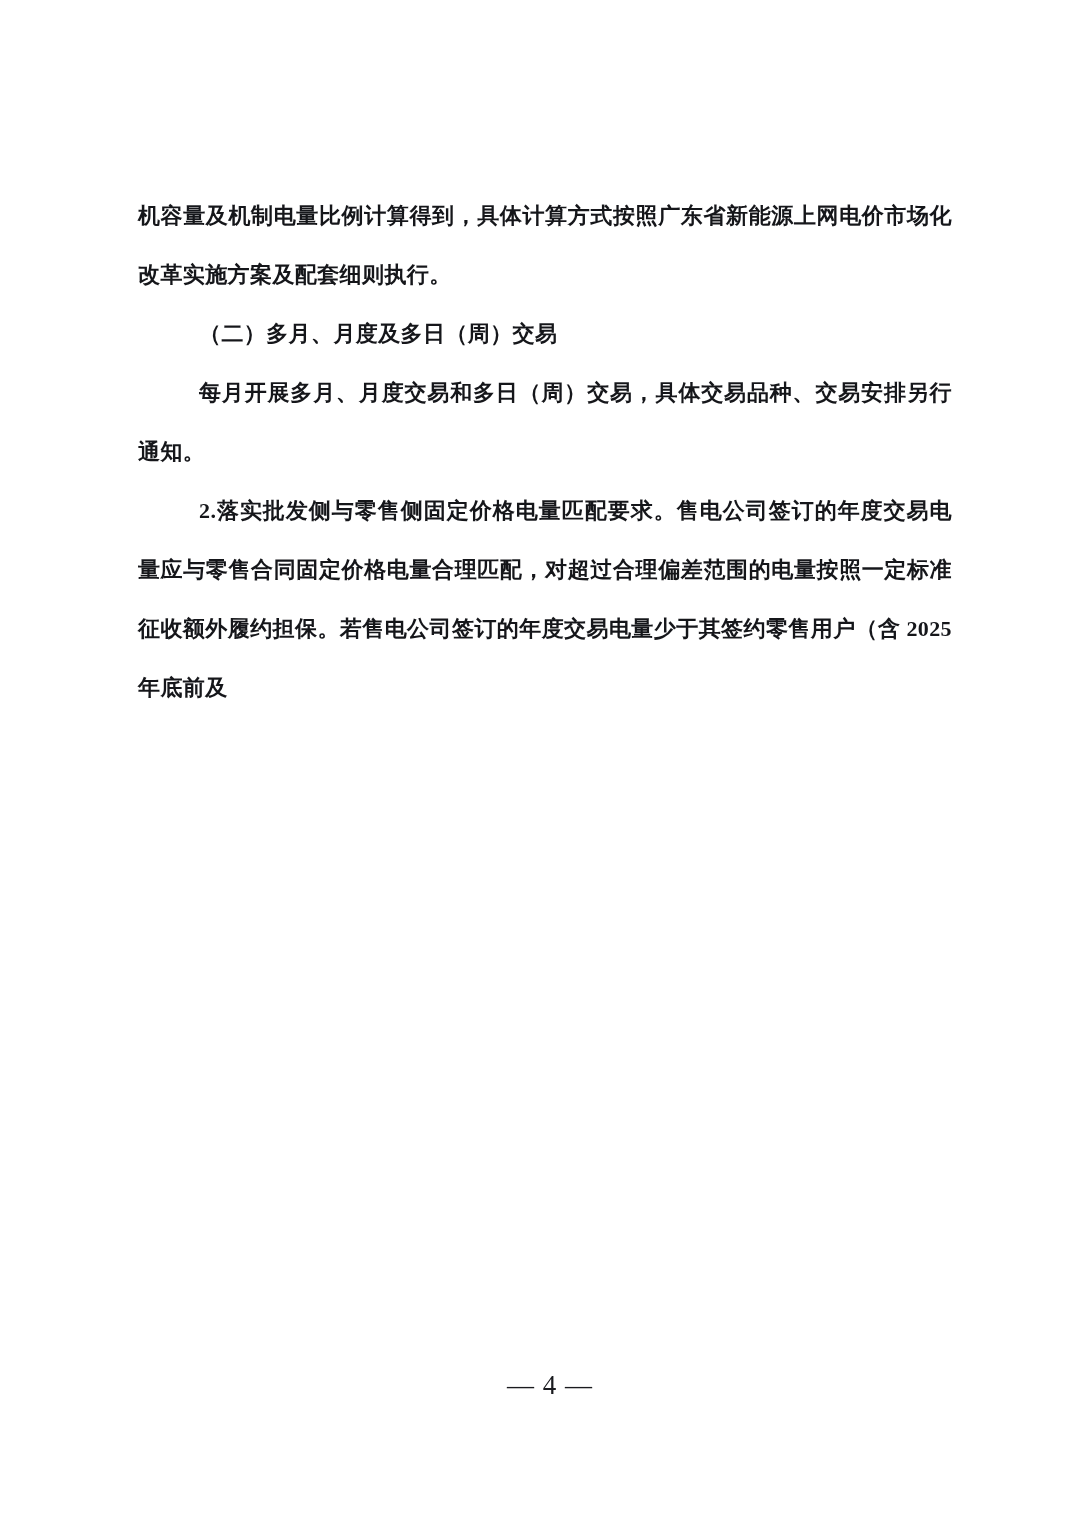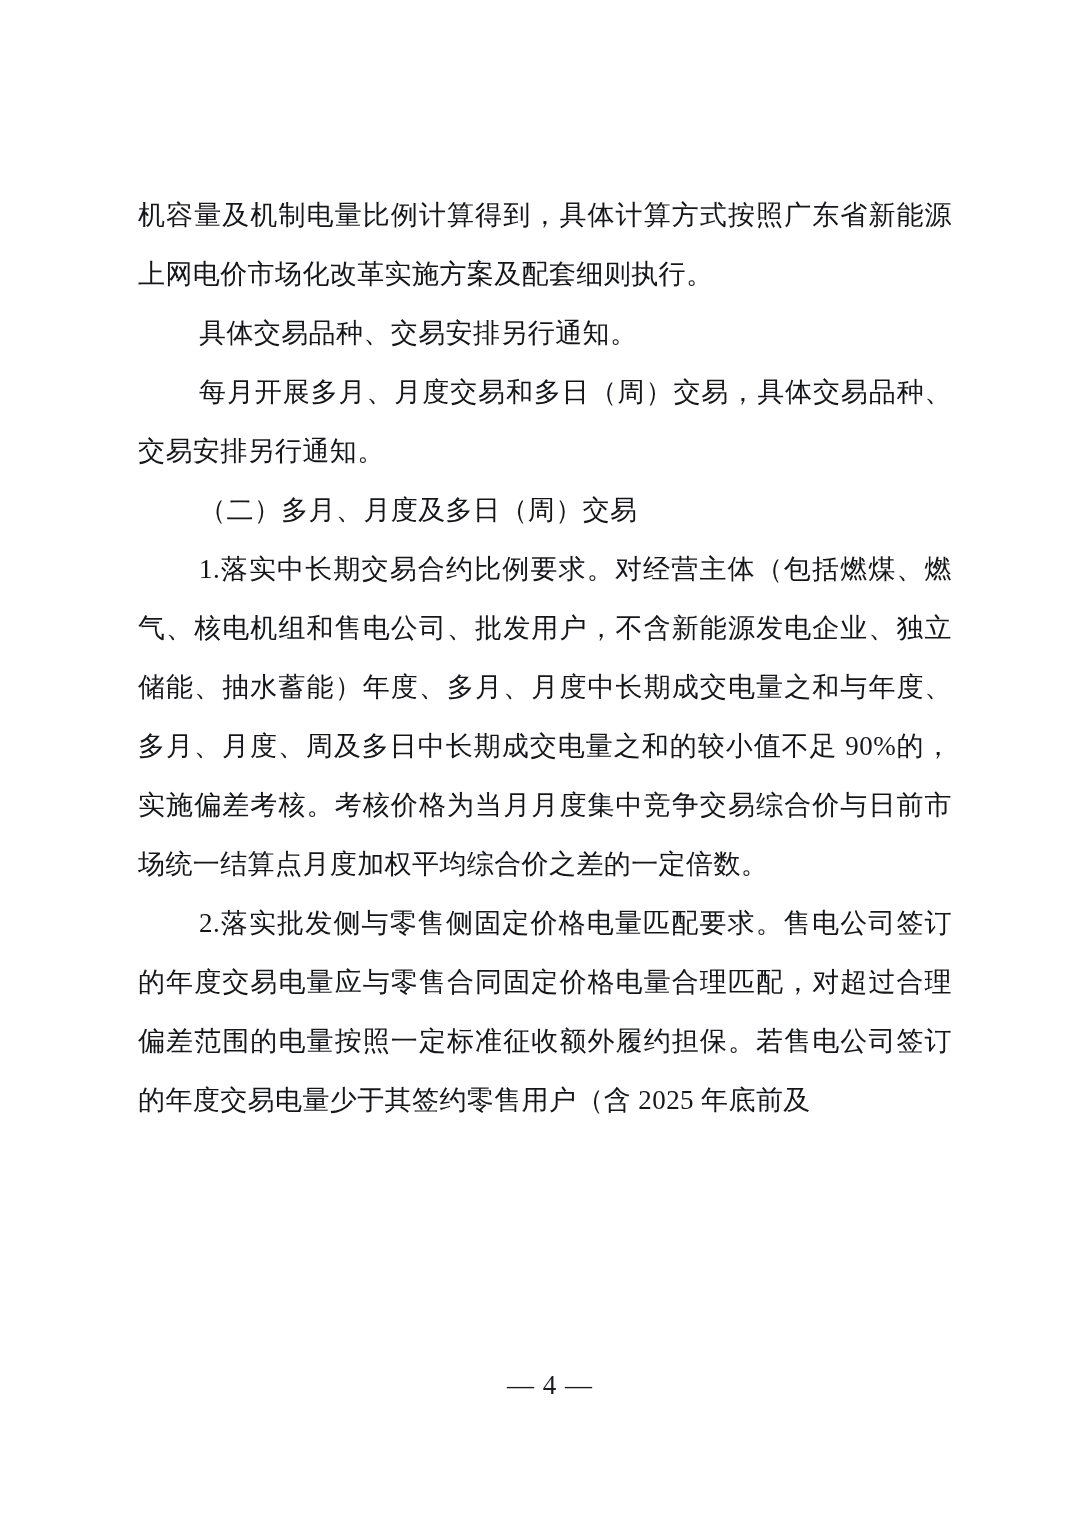--- a/index.html
+++ b/index.html
@@ -17,27 +17,27 @@
     font-family: "Liberation Serif", "DejaVu Serif", serif;
   }
   .body-area {
     position: absolute;
     left: 138px;
     top: 186px;
     width: 814px;
   }
   p.para {
     margin: 0 0 0 0;
-    font-size: 27px;
+    font-size: 22px;
     line-height: 59px;
     color: #15161a;
     text-align: justify;
     text-justify: inter-ideograph;
     letter-spacing: 0.4px;
-    font-weight: 400;
+    font-weight: 700;
   }
   p.indent {
     text-indent: 61px;
   }
   .heading {
     font-weight: 700;
   }
   .page-number {
     position: absolute;
     left: 0;
@@ -50,20 +50,18 @@
     letter-spacing: 1px;
     padding-left: 20px;
   }
 </style>
 </head>
 <body>
 
 <div class="page">
   <div class="body-area">
     <p class="para">机容量及机制电量比例计算得到，具体计算方式按照广东省新能源上网电价市场化改革实施方案及配套细则执行。</p>
-    <p class="para indent">具体交易品种、交易安排另行通知。</p>
+    <p class="para indent heading">（二）多月、月度及多日（周）交易</p>
     <p class="para indent">每月开展多月、月度交易和多日（周）交易，具体交易品种、交易安排另行通知。</p>
-    <p class="para indent heading">（二）多月、月度及多日（周）交易</p>
-    <p class="para indent">1.落实中长期交易合约比例要求。对经营主体（包括燃煤、燃气、核电机组和售电公司、批发用户，不含新能源发电企业、独立储能、抽水蓄能）年度、多月、月度中长期成交电量之和与年度、多月、月度、周及多日中长期成交电量之和的较小值不足 90%的，实施偏差考核。考核价格为当月月度集中竞争交易综合价与日前市场统一结算点月度加权平均综合价之差的一定倍数。</p>
     <p class="para indent">2.落实批发侧与零售侧固定价格电量匹配要求。售电公司签订的年度交易电量应与零售合同固定价格电量合理匹配，对超过合理偏差范围的电量按照一定标准征收额外履约担保。若售电公司签订的年度交易电量少于其签约零售用户（含 2025 年底前及</p>
   </div>
   <div class="page-number">— 4 —</div>
 </div>
 
 </body></html>

